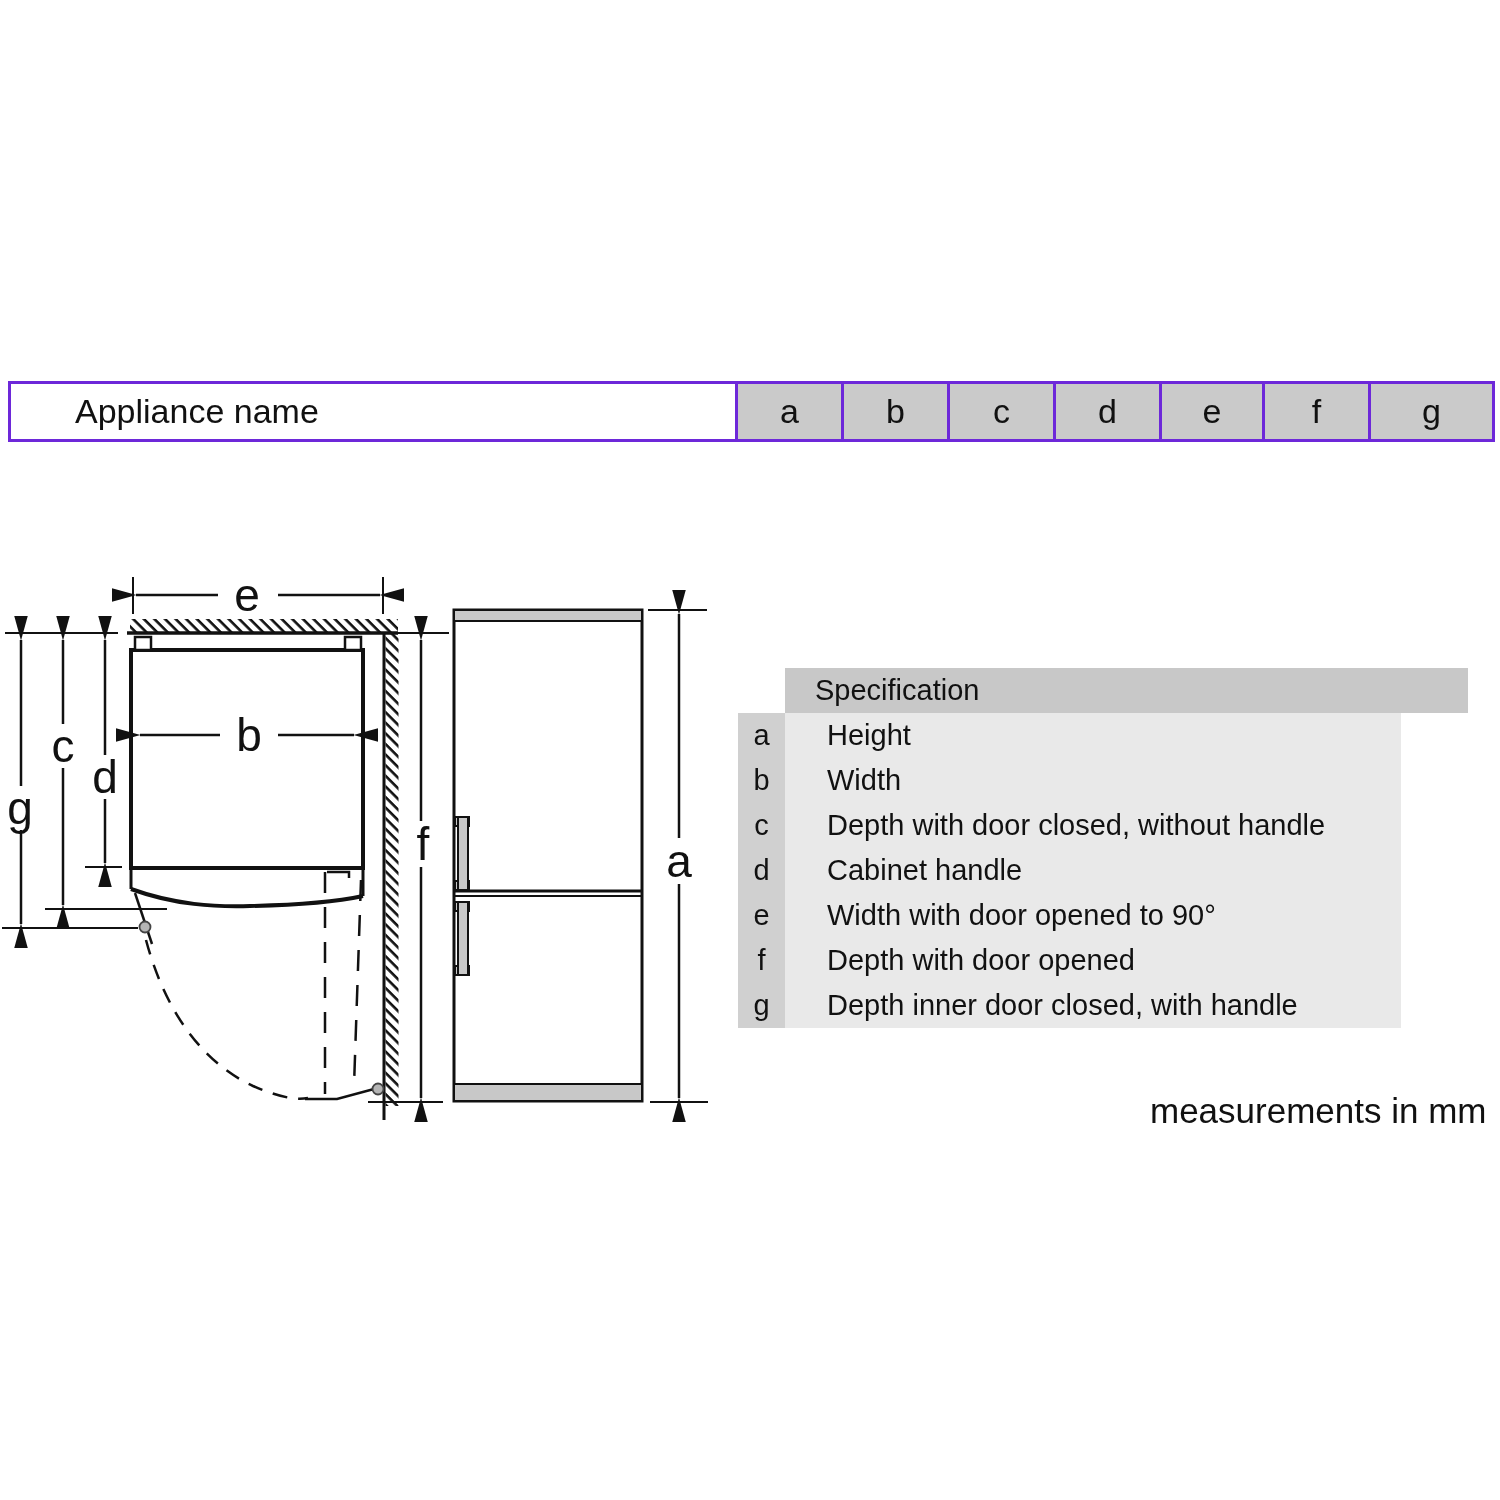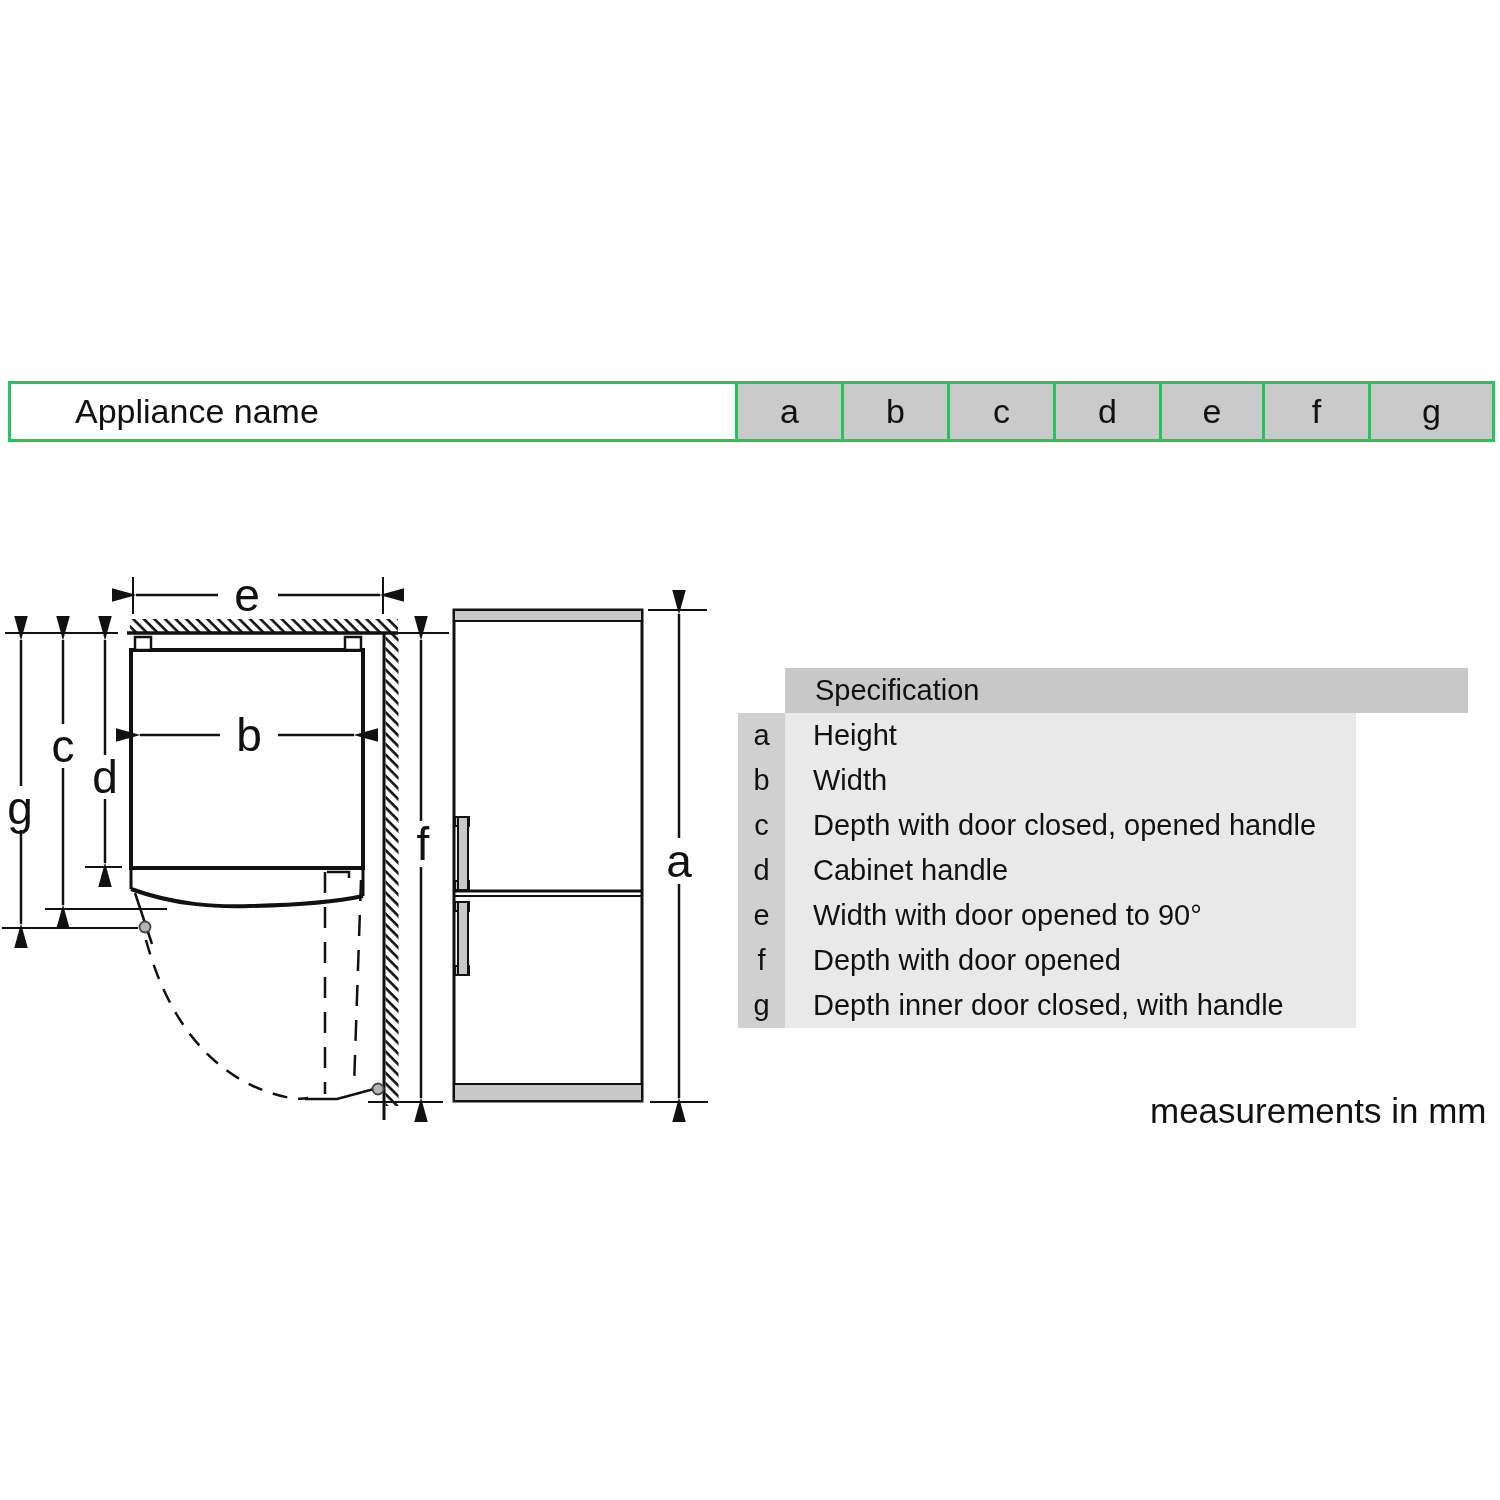--- a/index.html
+++ b/index.html
@@ -15,39 +15,39 @@
   .canvas{
     position:relative;width:1500px;height:1500px;background:#fff;overflow:hidden;
     font-family:"Liberation Sans","DejaVu Sans",sans-serif;color:#111;
   }
   
   .dims-table{
     position:absolute;left:8px;top:381px;width:1484px;
     border-collapse:collapse;table-layout:fixed;
   }
   .dims-table td,.dims-table th{
-    border:3px solid #22c55e;font-weight:400;font-size:34px;
+    border:3px solid #6d28d9;font-weight:400;font-size:34px;
     text-align:center;vertical-align:middle;padding:0;white-space:nowrap;overflow:hidden;
   }
   .dims-table th{height:55px;}
   .dims-table td{height:54px;}
   .dims-table .name-cell{text-align:left;padding-left:64px;}
   .dims-table thead th.dim-col{background:var(--table-header-bg);}
   
   .legend{position:absolute;left:738px;top:668px;width:730px;font-size:29px;}
   .legend-header{
     margin-left:47px;width:683px;height:45px;line-height:45px;
     background:var(--legend-header-bg);padding-left:30px;box-sizing:border-box;
   }
   .legend-row{display:flex;height:45px;}
   .legend-key{
     width:47px;background:var(--legend-key-bg);text-align:center;line-height:45px;flex:none;
   }
   .legend-label{
-    width:571px;background:var(--legend-body-bg);padding-left:28px;line-height:45px;
+    width:616px;background:var(--legend-body-bg);padding-left:42px;line-height:45px;
     box-sizing:border-box;white-space:nowrap;overflow:hidden;flex:none;
   }
   
   .footnote{
     position:absolute;left:1150px;top:1091px;width:356px;font-size:35px;
     white-space:nowrap;
   }
   
   .drawing{position:absolute;left:0;top:0;}
   .drawing text{font-family:"Liberation Sans","DejaVu Sans",sans-serif;font-size:46px;fill:#111;}
@@ -89,21 +89,21 @@
     <div class="legend-row">
       <div class="legend-key">a</div>
       <div class="legend-label">Height</div>
     </div>
     <div class="legend-row">
       <div class="legend-key">b</div>
       <div class="legend-label">Width</div>
     </div>
     <div class="legend-row">
       <div class="legend-key">c</div>
-      <div class="legend-label">Depth with door closed, opened handle</div>
+      <div class="legend-label">Depth with door closed, without handle</div>
     </div>
     <div class="legend-row">
       <div class="legend-key">d</div>
       <div class="legend-label">Cabinet handle</div>
     </div>
     <div class="legend-row">
       <div class="legend-key">e</div>
       <div class="legend-label">Width with door opened to 90°</div>
     </div>
     <div class="legend-row">

